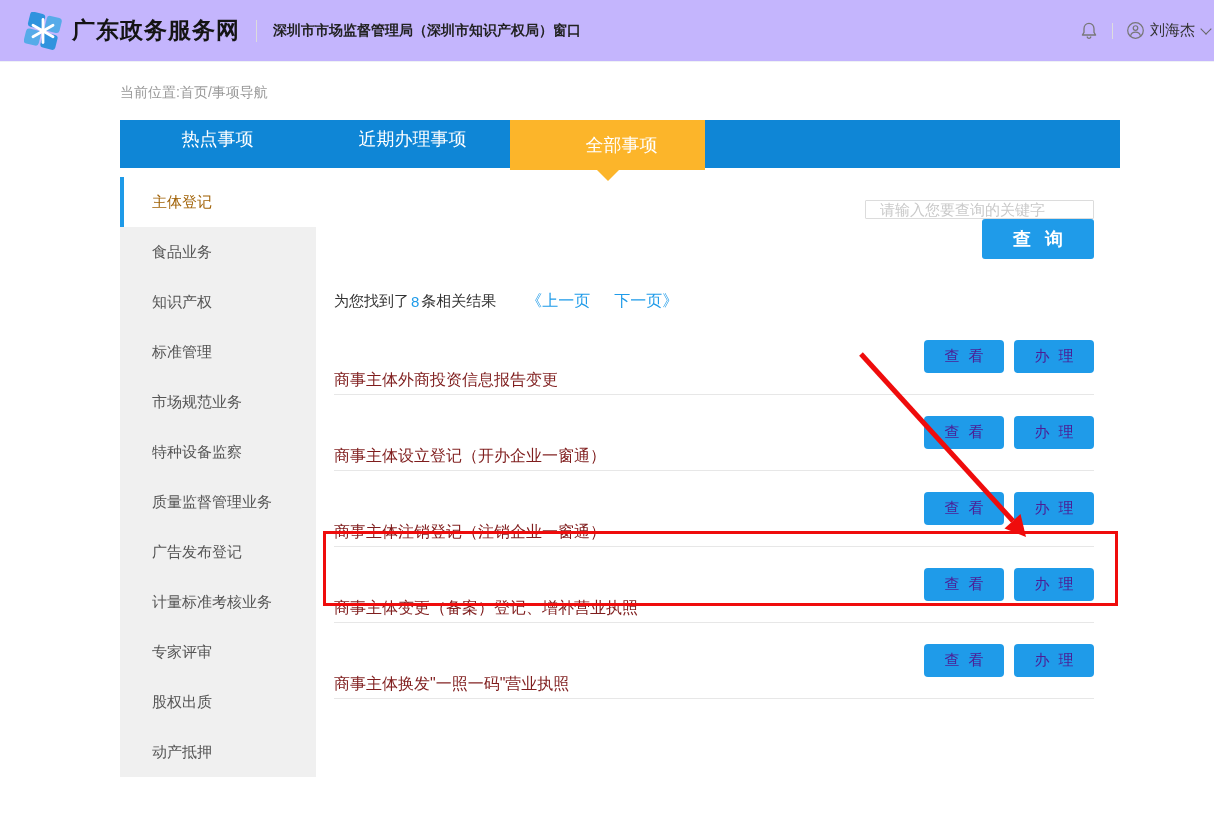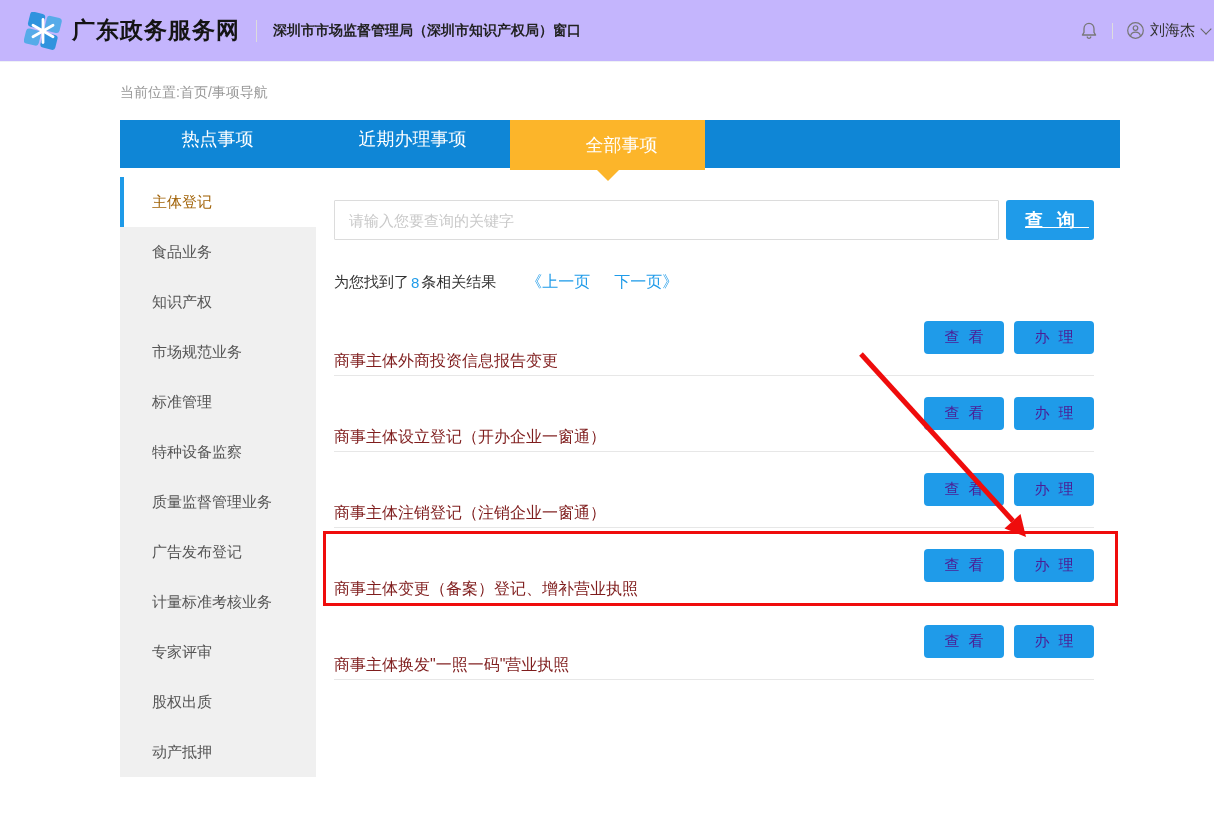--- a/index.html
+++ b/index.html
@@ -34,27 +34,27 @@
     border:11px solid transparent; border-top:11px solid #fcb52a; border-bottom:0; }
 
   
   .main { display:flex; margin-left:120px; width:1000px; align-items:flex-start; }
   .sidebar { width:196px; background:#f0f0f0; margin-top:9px; }
   .side-item { height:50px; line-height:50px; padding-left:32px; font-size:15px; color:#555;
     background:#f0f0f0; cursor:pointer; white-space:nowrap; }
   .side-item.active { background:#fff; border-left:4px solid #1e9ae8; padding-left:28px; color:#a16207; }
 
   .content { width:760px; margin-left:18px; }
-  .search-row { margin-top:32px; display:flex; align-items:flex-end; }
+  .search-row { margin-top:32px; display:flex; align-items:flex-end;flex-direction:column; }
   .search-input { flex:1; height:40px; border:1px solid #dcdcdc; padding:0 14px; font-size:15px;
     color:#333; outline:none; border-radius:1px; }
   .search-input::placeholder { color:#c9c9c9; }
-  .search-btn { width:88px; height:40px; margin-left:7px; background:#1f9be9; color:#fff;
+  .search-btn { width:112px; height:40px; margin-left:7px; background:#1f9be9; color:#fff;
     font-size:18px; font-weight:bold; border:none; border-radius:3px; cursor:pointer;
-    letter-spacing:14px; padding-left:14px; display:flex; align-items:center; justify-content:center;text-decoration:underline; }
+    letter-spacing:14px; padding-left:14px; display:flex; align-items:center; justify-content:center; }
 
   .result-line { margin-top:33px; font-size:15px; color:#333; display:flex; align-items:center; height:18px; }
   .count { color:#1f9be9; padding:0 2px; }
   .pager { margin-left:30px; display:flex; }
   .pager a { color:#1f9be9; text-decoration:none; font-size:16px; cursor:pointer; }
   .pager a + a { margin-left:24px; }
 
   .list { margin-top:9px; }
   .row { height:76px; border-bottom:1px solid #e7e7e7; display:flex; align-items:center; }
   .row-title { font-size:16px; color:#7f1d1d; flex:1;margin-top:47px; }
@@ -121,22 +121,22 @@
   <div class="tab">近期办理事项</div>
   <div class="tab active">全部事项</div>
 </div>
 
 <div class="main">
 
   <div class="sidebar">
     <div class="side-item active">主体登记</div>
     <div class="side-item">食品业务</div>
     <div class="side-item">知识产权</div>
+    <div class="side-item">标准管理</div>
     <div class="side-item">市场规范业务</div>
-    <div class="side-item">标准管理</div>
     <div class="side-item">特种设备监察</div>
     <div class="side-item">质量监督管理业务</div>
     <div class="side-item">广告发布登记</div>
     <div class="side-item">计量标准考核业务</div>
     <div class="side-item">专家评审</div>
     <div class="side-item">股权出质</div>
     <div class="side-item">动产抵押</div>
   </div>
 
   <div class="content">

